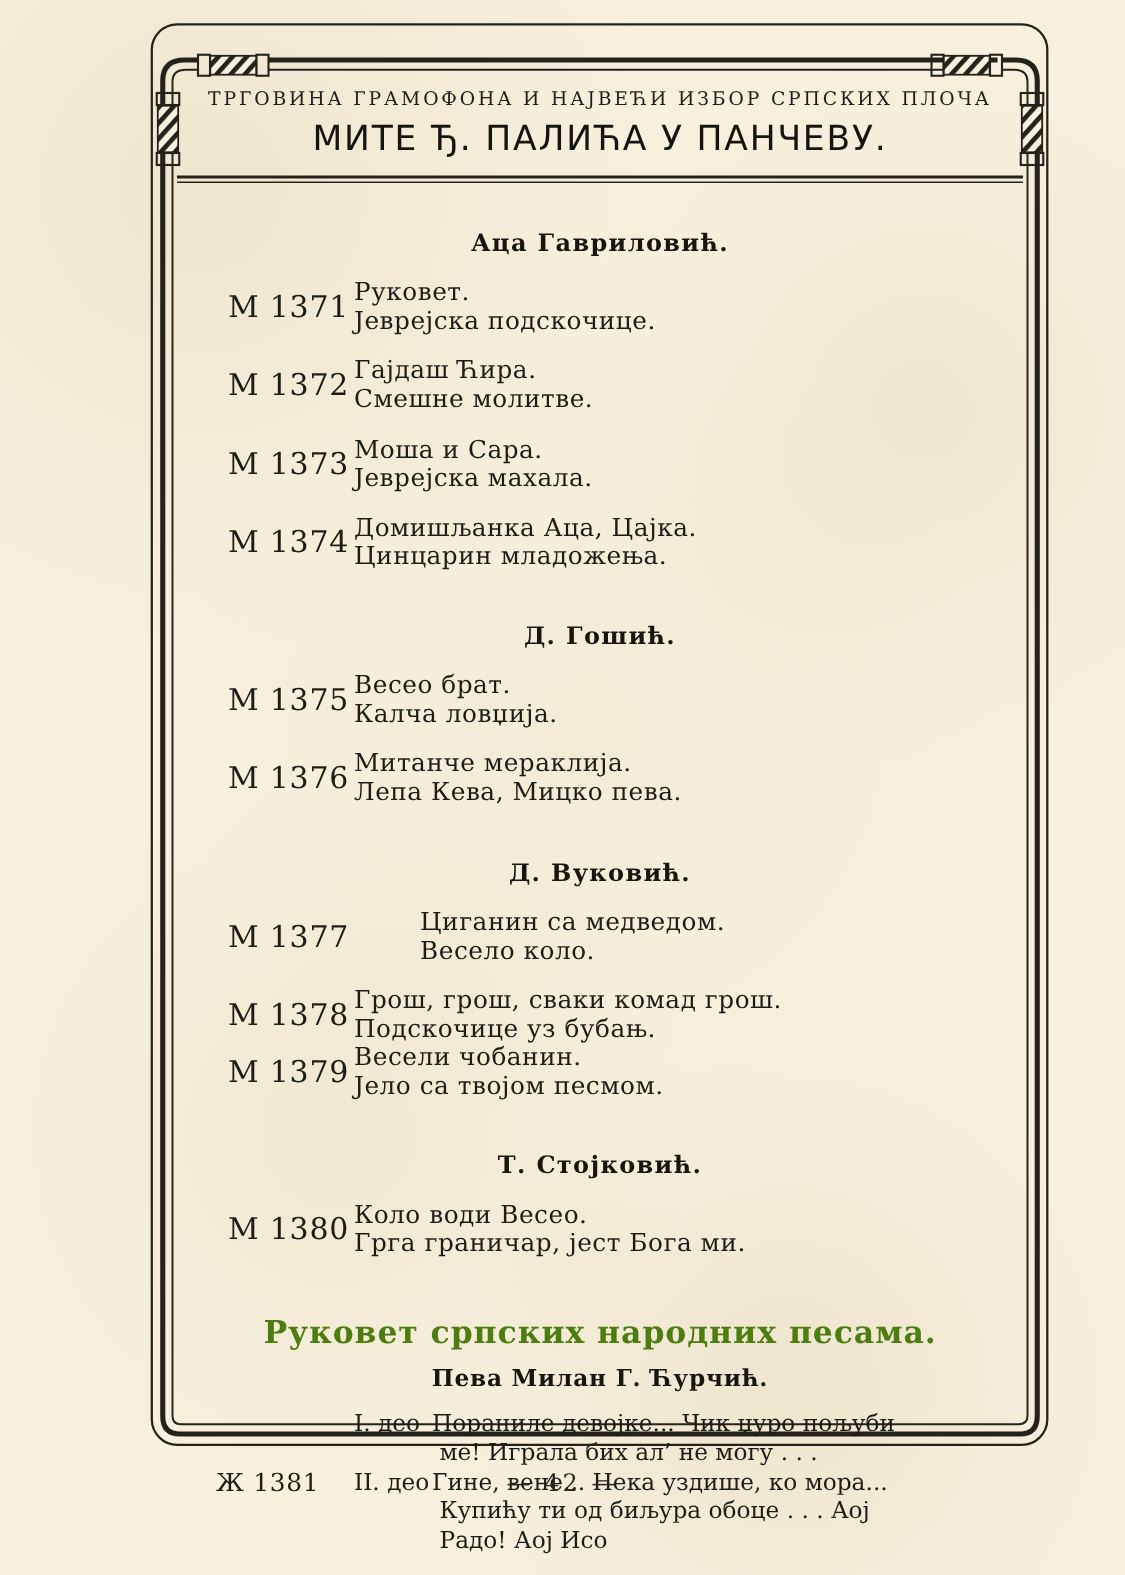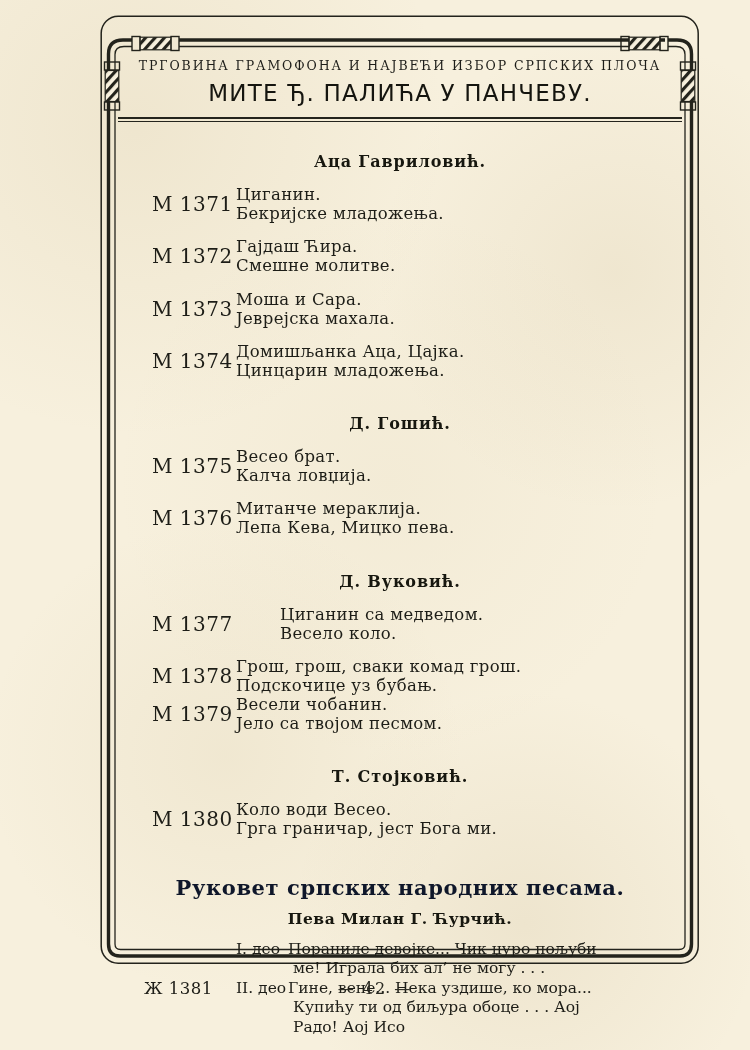--- a/index.html
+++ b/index.html
@@ -120,21 +120,21 @@
     letter-spacing: 0.35px;
   }
 
   
   .medley-title {
     text-align: center;
     font-family: "DejaVu Serif", serif;
     font-weight: bold;
     font-size: 21px;
     letter-spacing: 0.6px;
-    color: #0f172a;
+    color: #4d7c0f;
   }
   .medley-performer {
     text-align: center;
     font-family: "DejaVu Serif", serif;
     font-weight: bold;
     font-size: 15.5px;
     letter-spacing: 0.5px;
     margin-top: 9px;
     color: #17170f;
   }
@@ -245,22 +245,22 @@
   <div class="header-rule"></div>
 
   <div class="catalog">
 
     <div style="margin-top:30px;">
       <div class="artist-heading">Аца Гавриловић.</div>
       <div class="records" style="margin-top:14px;">
         <div class="record" style="margin-bottom:14px;">
           <div class="record-no">М 1371</div>
           <div class="record-titles">
-            <div class="record-title">Циганин.</div>
-            <div class="record-title">Бекријске младожења.</div>
+            <div class="record-title">Руковет.</div>
+            <div class="record-title">Јеврејска подскочице.</div>
           </div>
         </div>
         <div class="record" style="margin-bottom:14px;">
           <div class="record-no">М 1372</div>
           <div class="record-titles">
             <div class="record-title">Гајдаш Ћира.</div>
             <div class="record-title">Смешне молитве.</div>
           </div>
         </div>
         <div class="record" style="margin-bottom:14px;justify-content:space-between;">

